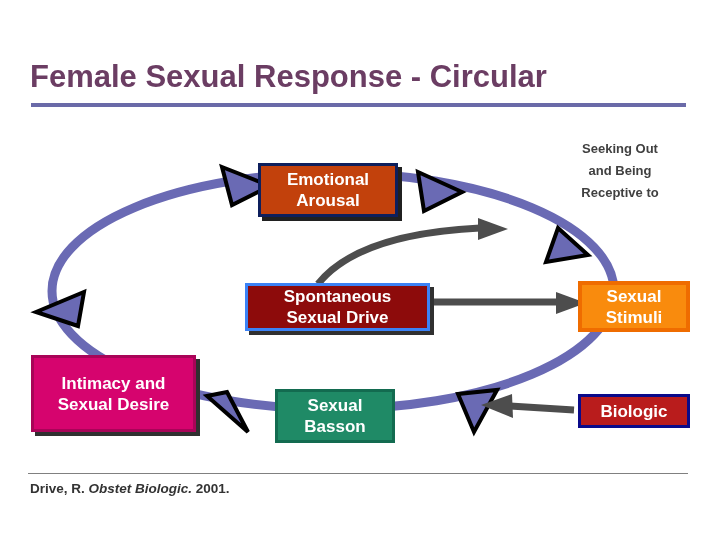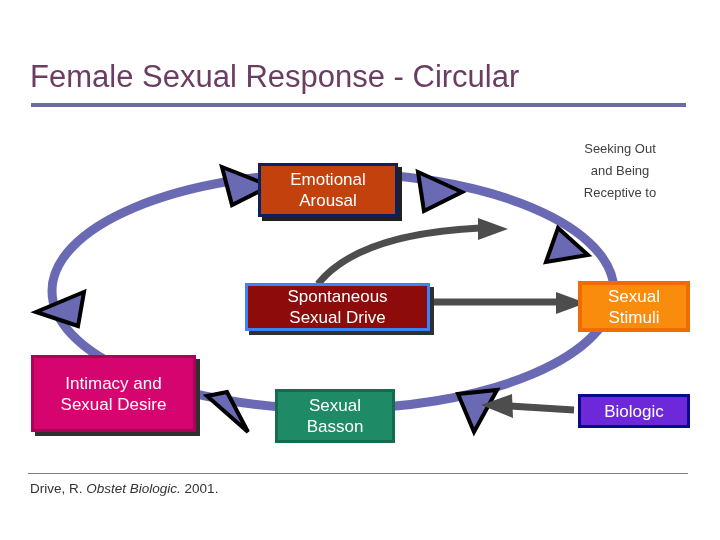--- a/index.html
+++ b/index.html
@@ -7,20 +7,21 @@
     padding: 0;
     background: #ffffff;
   }
   #slide {
     position: relative;
     width: 720px;
     height: 540px;
     background: #ffffff;
     overflow: hidden;
     font-family: "Liberation Sans", sans-serif;
+    font-weight: bold;
   }
 
   
   #title {
     position: absolute;
     left: 30px;
     top: 58px;
     width: 660px;
     font-size: 31px;
     line-height: 38px;
@@ -89,21 +90,21 @@
     border: 3px solid #a90458;
     box-shadow: 4px 4px 0 #303030;
   }
   #box-stimuli {
     left: 578px; top: 281px; width: 112px; height: 51px;
     background: #f98b0d;
     border: 4px solid #ef6c00;
   }
   #box-biologic {
     left: 578px; top: 394px; width: 112px; height: 34px;
-    background: #6d28d9;
+    background: #b91c1c;
     border: 3px solid #0a0a8a;
   }
   #label-seeking {
     left: 525px; top: 138px; width: 190px;
   }
 
   
   #cite-rule {
     position: absolute;
     left: 28px;

